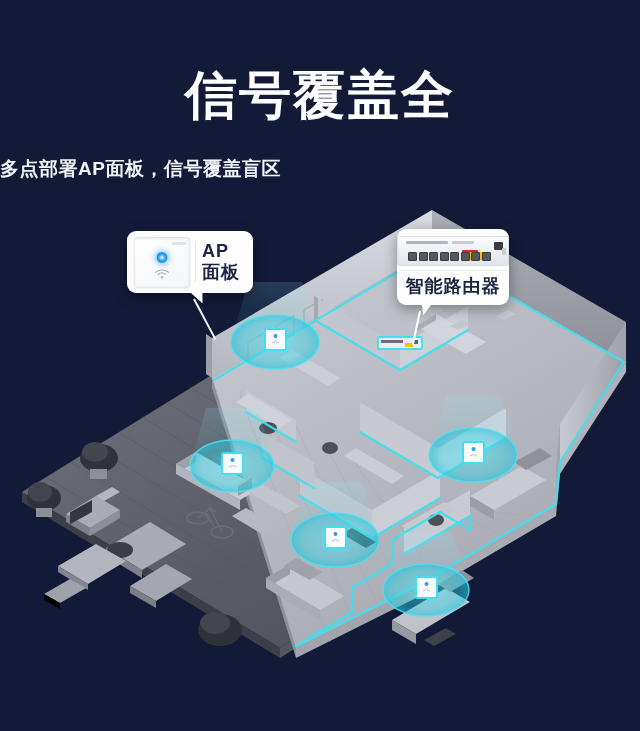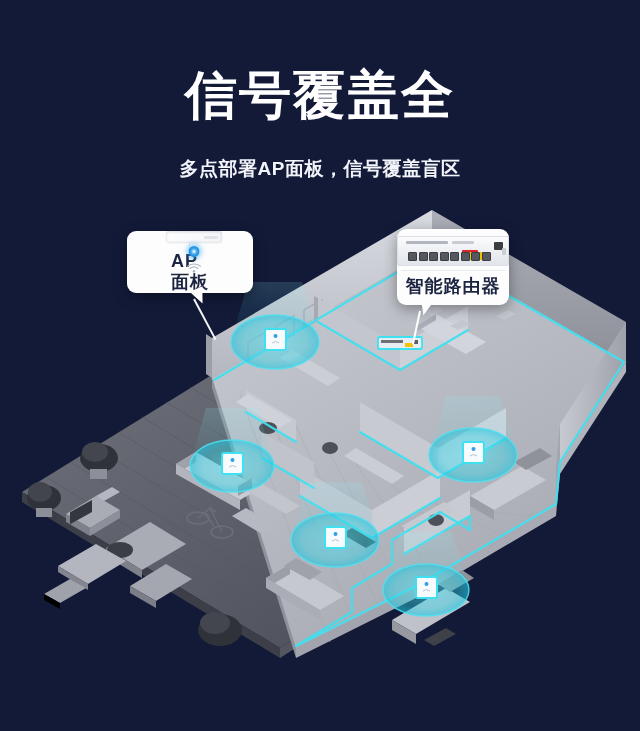--- a/index.html
+++ b/index.html
@@ -11,21 +11,21 @@
   }
   #stage{position:absolute;left:0;top:0;width:640px;height:731px;overflow:hidden;background:#121a38;}
 
   
   .title{
     position:absolute;left:0;top:64px;width:640px;text-align:center;
     font-size:52px;line-height:62px;font-weight:bold;color:#ffffff;
     letter-spacing:2px;
   }
   .subtitle{
-    position:absolute;left:0;top:156px;width:640px;text-align:center;
+    position:absolute;left:0;top:156px;width:640px;text-align:left;
     font-size:19px;line-height:26px;font-weight:bold;color:#f2f4fa;
     letter-spacing:.5px;
   }
 
   
   .callout{
     position:absolute;background:#fdfdfd;border-radius:9px;
     box-shadow:0 4px 14px rgba(0,0,0,.35);
   }
   .callout .tail{position:absolute;width:0;height:0;}
@@ -35,21 +35,21 @@
     left:62px;top:58px;
     border-left:7px solid transparent;border-right:7px solid transparent;
     border-top:16px solid #fdfdfd;
     transform:rotate(-24deg);transform-origin:top center;
   }
   #callout-ap .tail2{
     position:absolute;left:66px;top:68px;width:2px;height:46px;
     background:#ffffff;transform:rotate(-28deg);transform-origin:top center;
     opacity:.95;
   }
-  .ap-card-body{display:flex;height:100%;align-items:center;flex-direction:column;}
+  .ap-card-body{display:flex;height:100%;align-items:center;}
   .ap-thumb{
     width:56px;height:50px;margin-left:7px;border-radius:3px;
     background:linear-gradient(150deg,#ffffff 0%,#f3f5f8 100%);
     box-shadow:0 1px 3px rgba(30,40,70,.18) inset,0 1px 2px rgba(0,0,0,.10);
     position:relative;
   }
   .ap-thumb .led{
     position:absolute;left:50%;top:15px;transform:translateX(-50%);
     width:11px;height:11px;border-radius:50%;
     background:radial-gradient(circle,#ffffff 0%,#3aa9ef 38%,#1d8fe0 62%,#9fd6f7 100%);

